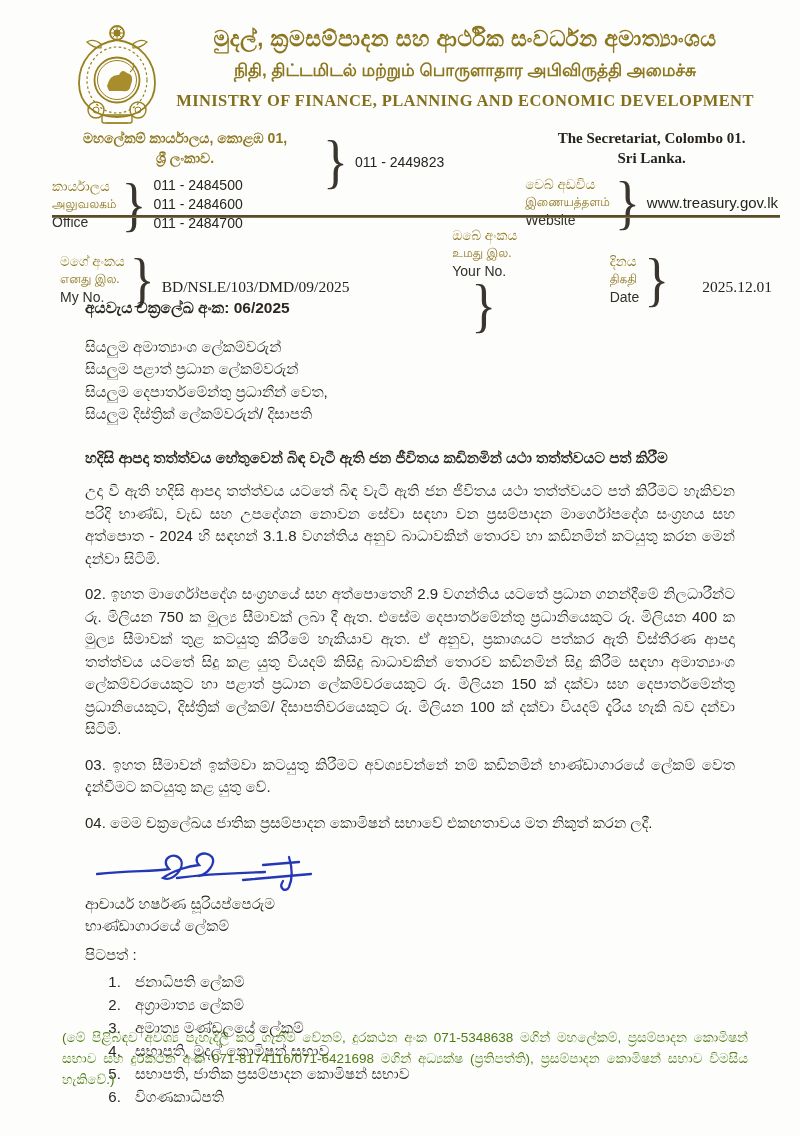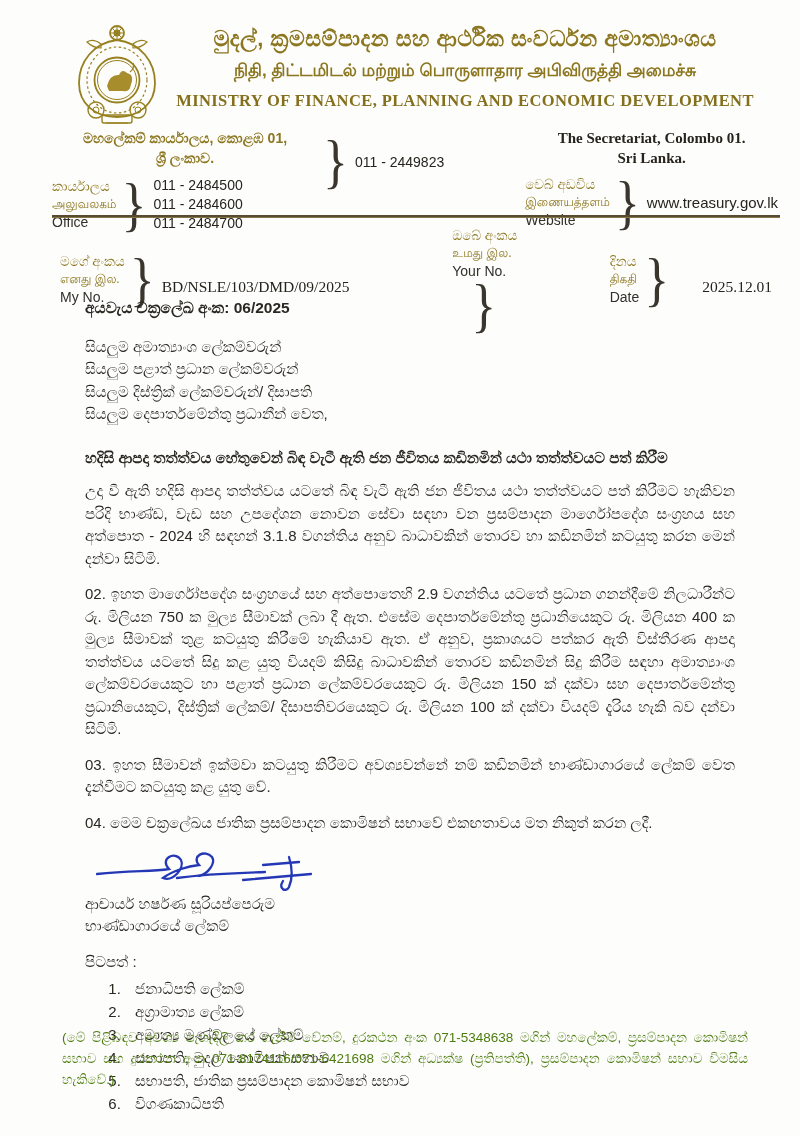--- a/index.html
+++ b/index.html
@@ -46,21 +46,21 @@
   
   .body { position:absolute; top:297px; left:85px; width:650px;
           font-size:15px; line-height:22.5px; color:#2b2822; }
   .circular { font-weight:bold; font-size:15.5px; margin-bottom:16px; }
   .addressee { line-height:22.5px; }
   .subject { font-weight:bold; margin-top:21px; margin-bottom:11px; text-align:justify; }
   .para { text-align:justify; margin-bottom:13px; }
   .sig-block { margin-top:6px; }
   .sig-svg { display:block; margin-left:8px; }
   .sig-name, .sig-title { font-weight:normal; line-height:22px; }
-  .copies { margin-top:14px; }
+  .copies { margin-top:7px; }
   .copies ol { margin:3px 0 0 22px; padding-left:18px; }
   .copies li { line-height:23px; padding-left:10px; }
   
   .footnote { position:absolute; top:1027px; left:62px; right:52px;
               font-size:13.5px; line-height:21px; text-align:justify; color:#4d7c0f; }
 </style>
 </head>
 <body>
 
 <div class="page">
@@ -175,22 +175,22 @@
       <span class="ref-val" style="margin-left:26px;">2025.12.01</span>
     </div>
   </div>
 
   <div class="body">
     <div class="circular">අයවැය චක්‍රලේඛ අංක: 06/2025</div>
 
     <div>
       <div class="addressee">සියලුම අමාත්‍යාංශ ලේකම්වරුන්</div>
       <div class="addressee">සියලුම පළාත් ප්‍රධාන ලේකම්වරුන්</div>
+      <div class="addressee">සියලුම දෙපාර්තමේන්තු ප්‍රධානීන් වෙත,</div>
       <div class="addressee">සියලුම දිස්ත්‍රික් ලේකම්වරුන්/ දිසාපති</div>
-      <div class="addressee">සියලුම දෙපාර්තමේන්තු ප්‍රධානීන් වෙත,</div>
     </div>
 
     <div class="subject">හදිසි ආපදා තත්ත්වය හේතුවෙන් බිඳ වැටී ඇති ජන ජීවිතය කඩිනමින් යථා තත්ත්වයට පත් කිරීම</div>
 
     <div class="para">උදා වී ඇති හදිසි ආපදා තත්ත්වය යටතේ බිඳ වැටී ඇති ජන ජීවිතය යථා තත්ත්වයට පත් කිරීමට හැකිවන පරිදි භාණ්ඩ, වැඩ සහ උපදේශන නොවන සේවා සඳහා වන ප්‍රසම්පාදන මාර්ගෝපදේශ සංග්‍රහය සහ අත්පොත - 2024 හි සඳහන් 3.1.8 වගන්තිය අනුව බාධාවකින් තොරව හා කඩිනමින් කටයුතු කරන මෙන් දන්වා සිටිමි.</div>
     <div class="para">02.  ඉහත මාර්ගෝපදේශ සංග්‍රහයේ සහ අත්පොතෙහි 2.9 වගන්තිය යටතේ ප්‍රධාන ගනන්දීමේ නිලධාරීන්ට රු. මිලියන 750 ක මුල්‍ය සීමාවක් ලබා දී ඇත. එසේම දෙපාර්තමේන්තු ප්‍රධානියෙකුට රු. මිලියන 400 ක මුල්‍ය සීමාවක් තුළ කටයුතු කිරීමේ හැකියාව ඇත. ඒ අනුව, ප්‍රකාශයට පත්කර ඇති විස්තීරණ ආපදා තත්ත්වය යටතේ සිදු කළ යුතු වියදම් කිසිදු බාධාවකින් තොරව කඩිනමින් සිදු කිරීම සඳහා අමාත්‍යාංශ ලේකම්වරයෙකුට හා පළාත් ප්‍රධාන ලේකම්වරයෙකුට රු. මිලියන 150 ක් දක්වා සහ දෙපාර්තමේන්තු ප්‍රධානියෙකුට, දිස්ත්‍රික් ලේකම්/ දිසාපතිවරයෙකුට රු. මිලියන 100 ක් දක්වා වියදම් දැරිය හැකි බව දන්වා සිටිමි.</div>
     <div class="para">03.  ඉහත සීමාවන් ඉක්මවා කටයුතු කිරීමට අවශ්‍යවන්නේ නම් කඩිනමින් භාණ්ඩාගාරයේ ලේකම් වෙත දැන්වීමට කටයුතු කළ යුතු වේ.</div>
     <div class="para">04.  මෙම චක්‍රලේඛය ජාතික ප්‍රසම්පාදන කොමිෂන් සභාවේ එකඟතාවය මත නිකුත් කරන ලදී.</div>
 
     <div class="sig-block">

